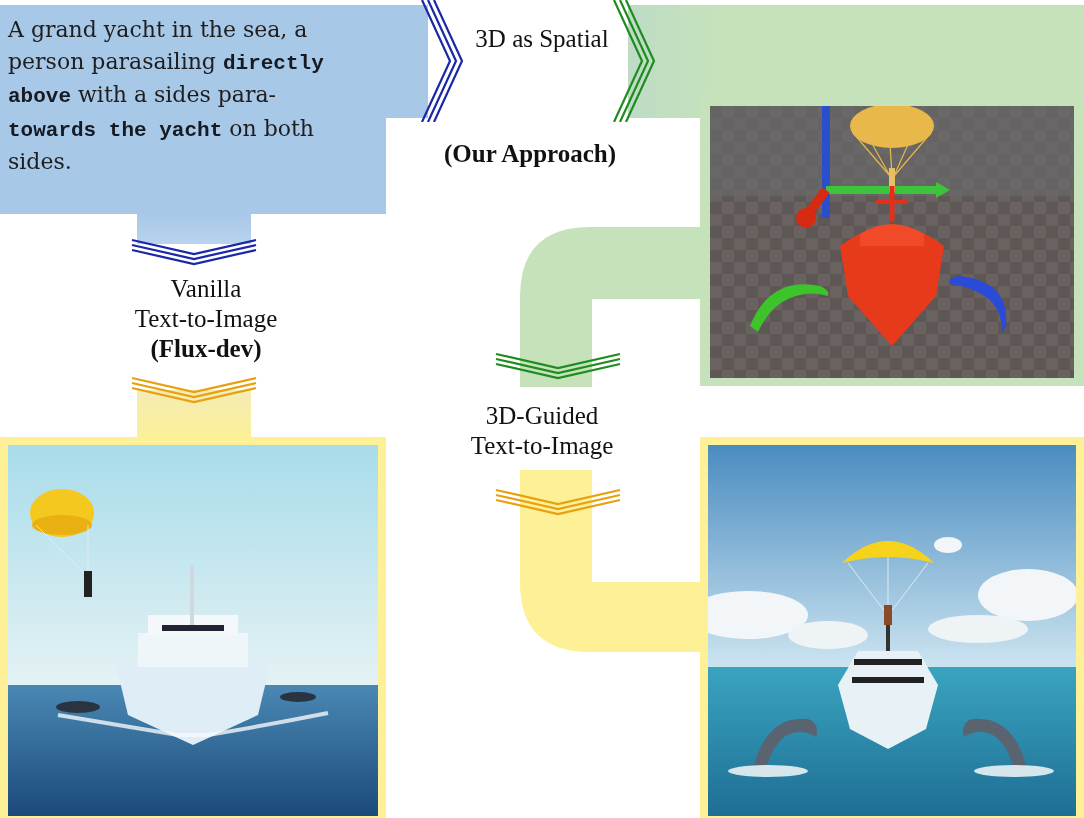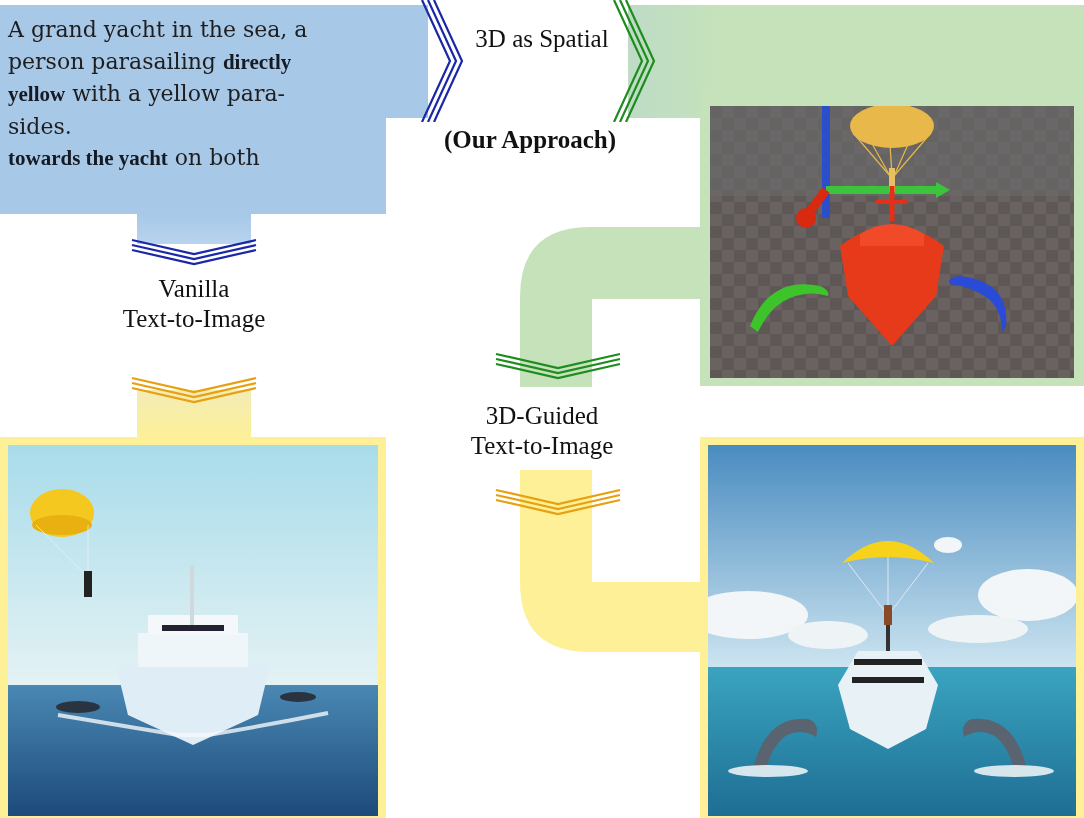--- a/index.html
+++ b/index.html
@@ -4,21 +4,21 @@
 <style>
   html, body { margin:0; padding:0; background:#ffffff; }
   body { width:1084px; height:818px; position:relative; overflow:hidden; font-family:"DejaVu Serif", serif; }
   .abs { position:absolute; }
 
   
   #prompt-box { left:0; top:5px; width:428px; height:113px; background:#a8c8e8; }
   #prompt-box2 { left:0; top:118px; width:386px; height:96px; background:#a8c8e8; }
   #prompt-stem { left:137px; top:214px; width:114px; height:30px; background:linear-gradient(#a8c8e8,#b8d4ee); }
   #prompt-text { left:8px; top:14px; width:370px; text-align:left; font-family:"DejaVu Serif", serif; font-size:22px; line-height:31.5px; color:#1e1e1e; }
-  #prompt-text b { font-family:Liberation Serif, serif; font-weight:bold; font-size:21px; color:#161a22; }
+  #prompt-text b { font-family:Liberation Mono, monospace; font-weight:bold; font-size:21px; color:#161a22; }
 
   
   #green-band { left:628px; top:5px; width:456px; height:113px; background:linear-gradient(90deg,#bedcc6 0%,#c5e2bb 20%,#c5e2bb 100%); }
   #green-frame { left:700px; top:92px; width:384px; height:294px; background:#c5e2bb; }
   #scene3d { left:710px; top:106px; width:364px; height:272px; background:linear-gradient(#6a6a6a 0%, #6b6460 60%, #6e625a 100%); overflow:hidden; }
 
   
   #green-pipe { left:520px; top:227px; width:190px; height:160px; }
   
   #yellow-pipe { left:520px; top:470px; width:190px; height:210px; }
@@ -34,23 +34,23 @@
 </style>
 </head>
 <body>
 
 <div class="abs" id="prompt-box"></div>
 <div class="abs" id="prompt-box2"></div>
 <div class="abs" id="prompt-stem"></div>
 <div class="abs" id="prompt-text">
     <div><span>A grand yacht in the sea, a</span></div>
     <div><span>person parasailing </span><b>directly</b></div>
-    <div><b>yellow</b><span> with a yellow para-</span></div>
+    <div><b>above</b><span> with a sides para-</span></div>
+    <div><b>towards the yacht</b><span> on both</span></div>
     <div><span>sides.</span></div>
-    <div><b>towards the yacht</b><span> on both</span></div>
   </div>
 
 <svg class="abs" style="left:420px;top:0;" width="44" height="122">
   <g fill="none" stroke="#1a28a8" stroke-width="2.2">
     <polyline points="2,0 30,61 2,122"></polyline>
     <polyline points="8,0 36,61 8,122"></polyline>
     <polyline points="14,0 42,61 14,122"></polyline>
   </g>
 </svg>
 
@@ -59,21 +59,21 @@
   <g fill="none" stroke="#1e8c1e" stroke-width="2.2">
     <polyline points="2,0 30,61 2,122"></polyline>
     <polyline points="8,0 36,61 8,122"></polyline>
     <polyline points="14,0 42,61 14,122"></polyline>
   </g>
 </svg>
 
 <div class="abs label" style="left:452px;top:24px;width:180px;">
   <div>3D as Spatial</div>
 </div>
-<div class="abs label" style="left:420px;top:125px;width:220px;font-weight:bold;">(Our Approach)</div>
+<div class="abs label" style="left:420px;top:139px;width:220px;font-weight:bold;">(Our Approach)</div>
 
 <svg class="abs" id="green-pipe" viewBox="0 0 190 160">
   <path d="M190,0 L70,0 Q0,0 0,70 L0,160 L72,160 L72,72 L190,72 Z" fill="#c5e2bb"></path>
 </svg>
 <div class="abs" id="green-frame"></div>
 
 <div class="abs" id="scene3d">
   <svg width="364" height="272" viewBox="0 0 364 272">
     <defs>
       <pattern id="chk" width="24" height="24" patternUnits="userSpaceOnUse">
@@ -112,23 +112,24 @@
 </div>
 
 <svg class="abs" style="left:130px;top:234px;" width="128" height="34">
   <g fill="none" stroke="#1a28a8" stroke-width="2.2">
     <polyline points="2,6 64,20 126,6"></polyline>
     <polyline points="2,11 64,25 126,11"></polyline>
     <polyline points="2,16 64,30 126,16"></polyline>
   </g>
 </svg>
 
-<div class="abs label" style="left:104px;top:274px;width:180px;">
+<div class="abs label" style="left:116px;top:274px;width:180px;">
   <div>Vanilla</div>
   <div>Text-to-Image</div>
+  <div style="font-weight:bold;">(Flux-dev)</div>
 </div>
 
 <div class="abs" id="left-stem"></div>
 <svg class="abs" style="left:130px;top:372px;" width="128" height="34">
   <g fill="none" stroke="#e8a010" stroke-width="2.2">
     <polyline points="2,6 64,20 126,6"></polyline>
     <polyline points="2,11 64,25 126,11"></polyline>
     <polyline points="2,16 64,30 126,16"></polyline>
   </g>
 </svg>

